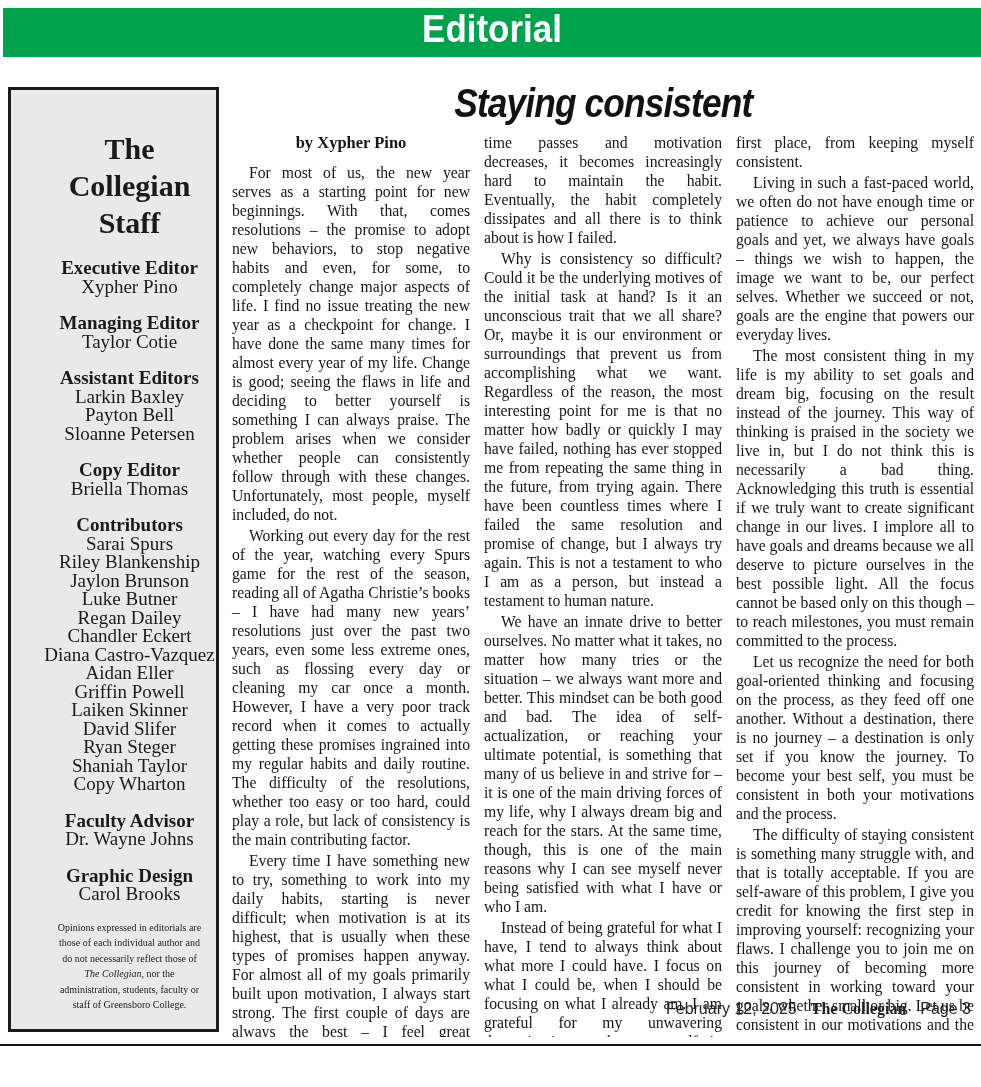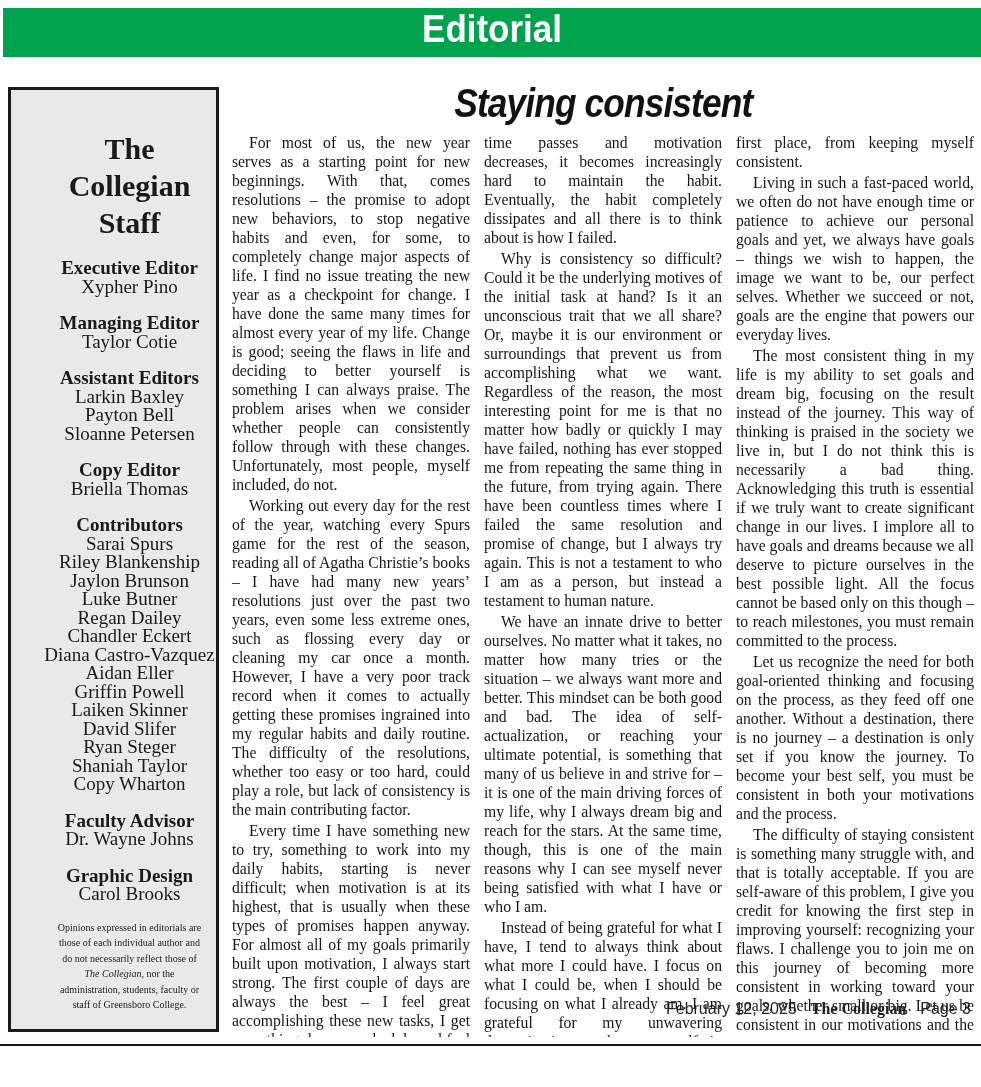--- a/index.html
+++ b/index.html
@@ -110,20 +110,21 @@
   <div class="staff-section">
     <div class="staff-role">Graphic Design</div>
     <div class="staff-name">Carol Brooks</div>
   </div>
 
   <div class="disclaimer"><span>Opinions expressed in editorials are those of each individual author and do not necessarily reflect those of </span><span class="ital">The Collegian</span><span>, nor the administration, students, faculty or staff of Greensboro College.</span></div>
 </div>
 
 <div class="article-columns">
   <div class="col">
+    <div class="byline">by Xypher Pino</div>
     <p>For most of us, the new year serves as a starting point for new beginnings. With that, comes resolutions – the promise to adopt new behaviors, to stop negative habits and even, for some, to completely change major aspects of life. I find no issue treating the new year as a checkpoint for change. I have done the same many times for almost every year of my life. Change is good; seeing the flaws in life and deciding to better yourself is something I can always praise. The problem arises when we consider whether people can consistently follow through with these changes. Unfortunately, most people, myself included, do not.</p>
     <p>Working out every day for the rest of the year, watching every Spurs game for the rest of the season, reading all of Agatha Christie’s books – I have had many new years’ resolutions just over the past two years, even some less extreme ones, such as flossing every day or cleaning my car once a month. However, I have a very poor track record when it comes to actually getting these promises ingrained into my regular habits and daily routine. The difficulty of the resolutions, whether too easy or too hard, could play a role, but lack of consistency is the main contributing factor.</p>
     <p>Every time I have something new to try, something to work into my daily habits, starting is never difficult; when motivation is at its highest, that is usually when these types of promises happen anyway. For almost all of my goals primarily built upon motivation, I always start strong. The first couple of days are always the best – I feel great accomplishing these new tasks, I get everything done on schedule and feel like a new person. Gradually, though, as</p>
   </div>
   <div class="col">
     <p class="cont">time passes and motivation decreases, it becomes increasingly hard to maintain the habit. Eventually, the habit completely dissipates and all there is to think about is how I failed.</p>
     <p>Why is consistency so difficult? Could it be the underlying motives of the initial task at hand? Is it an unconscious trait that we all share? Or, maybe it is our environment or surroundings that prevent us from accomplishing what we want. Regardless of the reason, the most interesting point for me is that no matter how badly or quickly I may have failed, nothing has ever stopped me from repeating the same thing in the future, from trying again. There have been countless times where I failed the same resolution and promise of change, but I always try again. This is not a testament to who I am as a person, but instead a testament to human nature.</p>
     <p>We have an innate drive to better ourselves. No matter what it takes, no matter how many tries or the situation – we always want more and better. This mindset can be both good and bad. The idea of self-actualization, or reaching your ultimate potential, is something that many of us believe in and strive for – it is one of the main driving forces of my life, why I always dream big and reach for the stars. At the same time, though, this is one of the main reasons why I can see myself never being satisfied with what I have or who I am.</p>
     <p>Instead of being grateful for what I have, I tend to always think about what more I could have. I focus on what I could be, when I should be focusing on what I already am. I am grateful for my unwavering determination to better myself in certain aspects of life, but at the same time this result-driven thinking is what prevents me from improving in the</p>
   </div>

